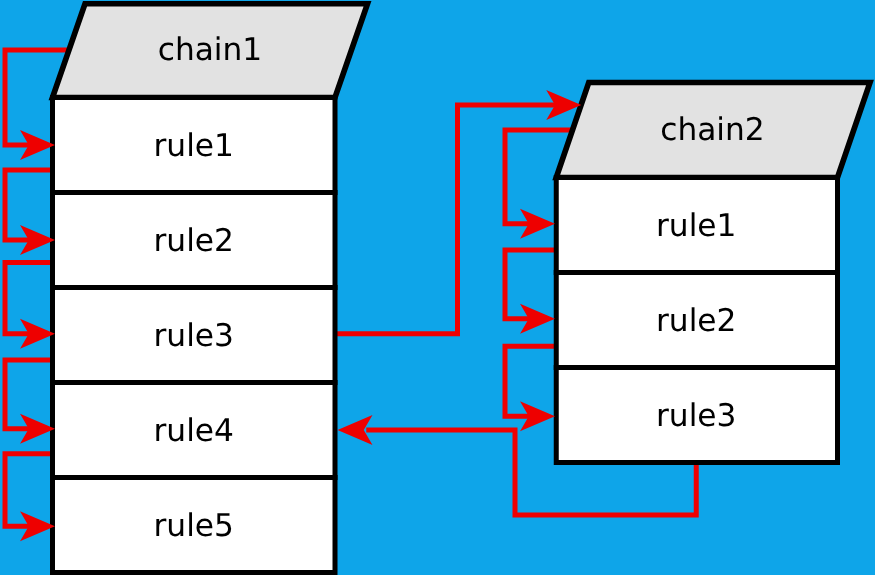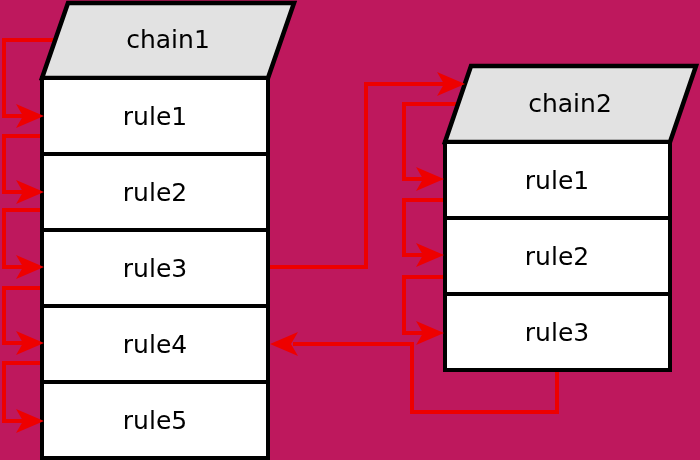--- a/index.html
+++ b/index.html
@@ -1,16 +1,16 @@
 <!DOCTYPE html>
 <html><head>
 <meta charset="utf-8">
 <style>
   html, body { margin: 0; padding: 0; background: #ffffff; }
-  .stage { position: relative; width: 700px; height: 460px; background: #be185d; overflow: hidden; }
+  .stage { position: relative; width: 700px; height: 460px; background: #0ea5e9; overflow: hidden; }
   svg { display: block; }
   .header { stroke: #000000; stroke-width: 4.5; stroke-linejoin: miter; }
   .box { fill: #ffffff; stroke: #000000; stroke-width: 4; }
   .label { font-family: "DejaVu Sans", "Liberation Sans", sans-serif; font-size: 25px; fill: #000000; stroke: none; }
   .shafts path { fill: none; stroke-width: 4; stroke-linejoin: miter; }
   .heads polygon { stroke: none; }
 </style>
 </head>
 <body>
 

